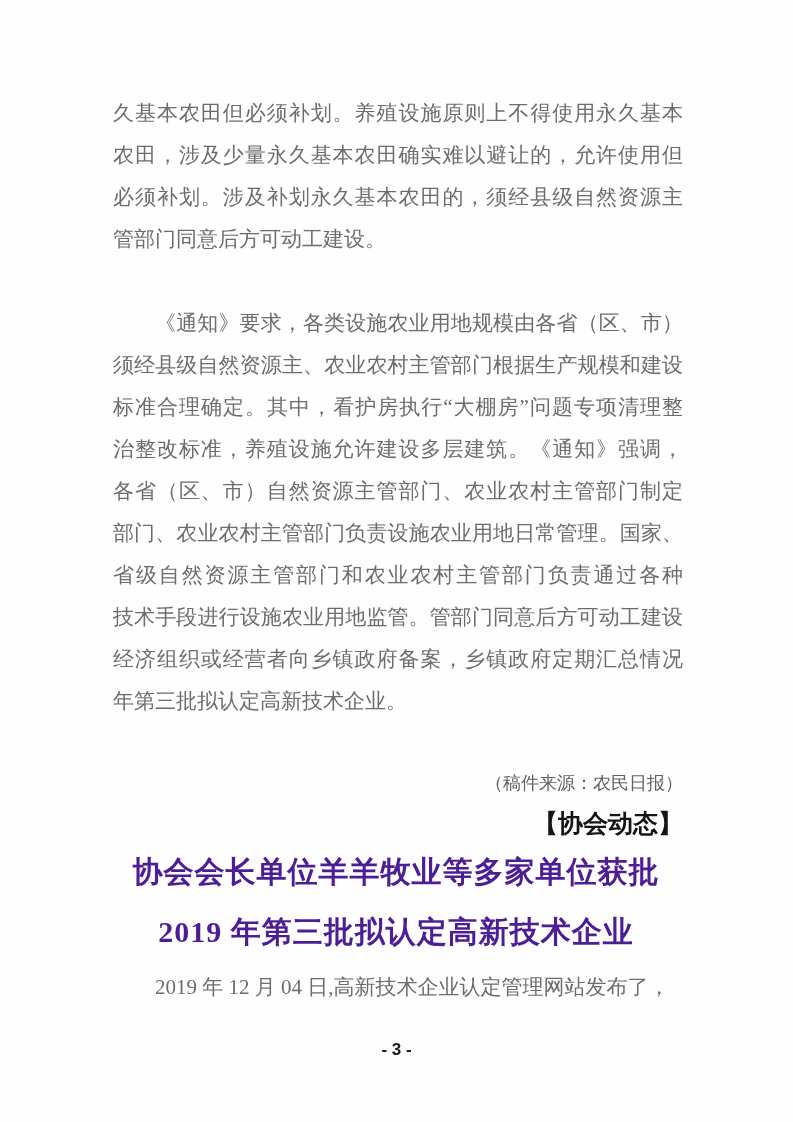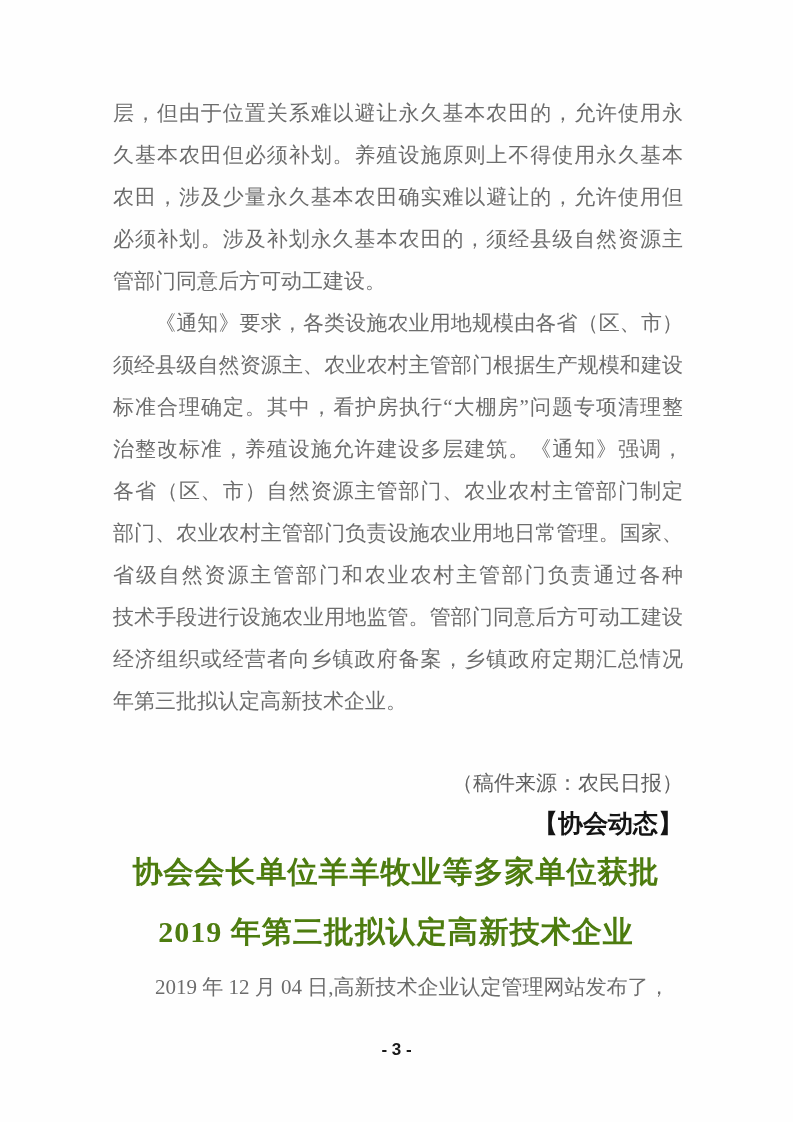--- a/index.html
+++ b/index.html
@@ -42,21 +42,21 @@
   }
   .indent2 { text-indent: 42px; }
   .attribution {
     position: absolute;
     left: 113px;
     top: 762px;
     width: 570px;
     height: 42px;
     text-align: right;
     color: #606060;
-    font-size: 21px;
+    font-size: 18px;
     line-height: 42px;
   }
   .section-header {
     position: absolute;
     left: 113px;
     top: 802px;
     width: 570px;
     height: 42px;
     font-family: "Liberation Sans", "DejaVu Sans", sans-serif;
     font-weight: 700;
@@ -67,21 +67,21 @@
   }
   .article-title {
     position: absolute;
     left: 56px;
     width: 680px;
     text-align: center;
     font-family: "Liberation Serif", "DejaVu Serif", serif;
     font-weight: 700;
     font-size: 30px;
     line-height: 44px;
-    color: #4d7c0f;
+    color: #4c1d95;
     letter-spacing: 1px;
   }
   .title-line1 { top: 850px; }
   .title-line2 { top: 910px; }
   .page-number {
     position: absolute;
     left: 0;
     top: 1040px;
     width: 793px;
     text-align: center;
@@ -90,21 +90,20 @@
     font-weight: 600;
     color: #1a1a1a;
   }
 </style>
 </head>
 <body>
 
 <div class="page">
 
   <div class="body-block t-continuation">
-    <div class="jline">层，但由于位置关系难以避让永久基本农田的，允许使用永</div>
     <div class="jline">久基本农田但必须补划。养殖设施原则上不得使用永久基本</div>
     <div class="jline">农田，涉及少量永久基本农田确实难以避让的，允许使用但</div>
     <div class="jline">必须补划。涉及补划永久基本农田的，须经县级自然资源主</div>
     <div class="lline">管部门同意后方可动工建设。</div>
   </div>
 
   <div class="body-block t-notice">
     <div class="jline indent2">《通知》要求，各类设施农业用地规模由各省（区、市）</div>
     <div class="jline">须经县级自然资源主、农业农村主管部门根据生产规模和建设</div>
     <div class="jline">标准合理确定。其中，看护房执行“大棚房”问题专项清理整</div>

